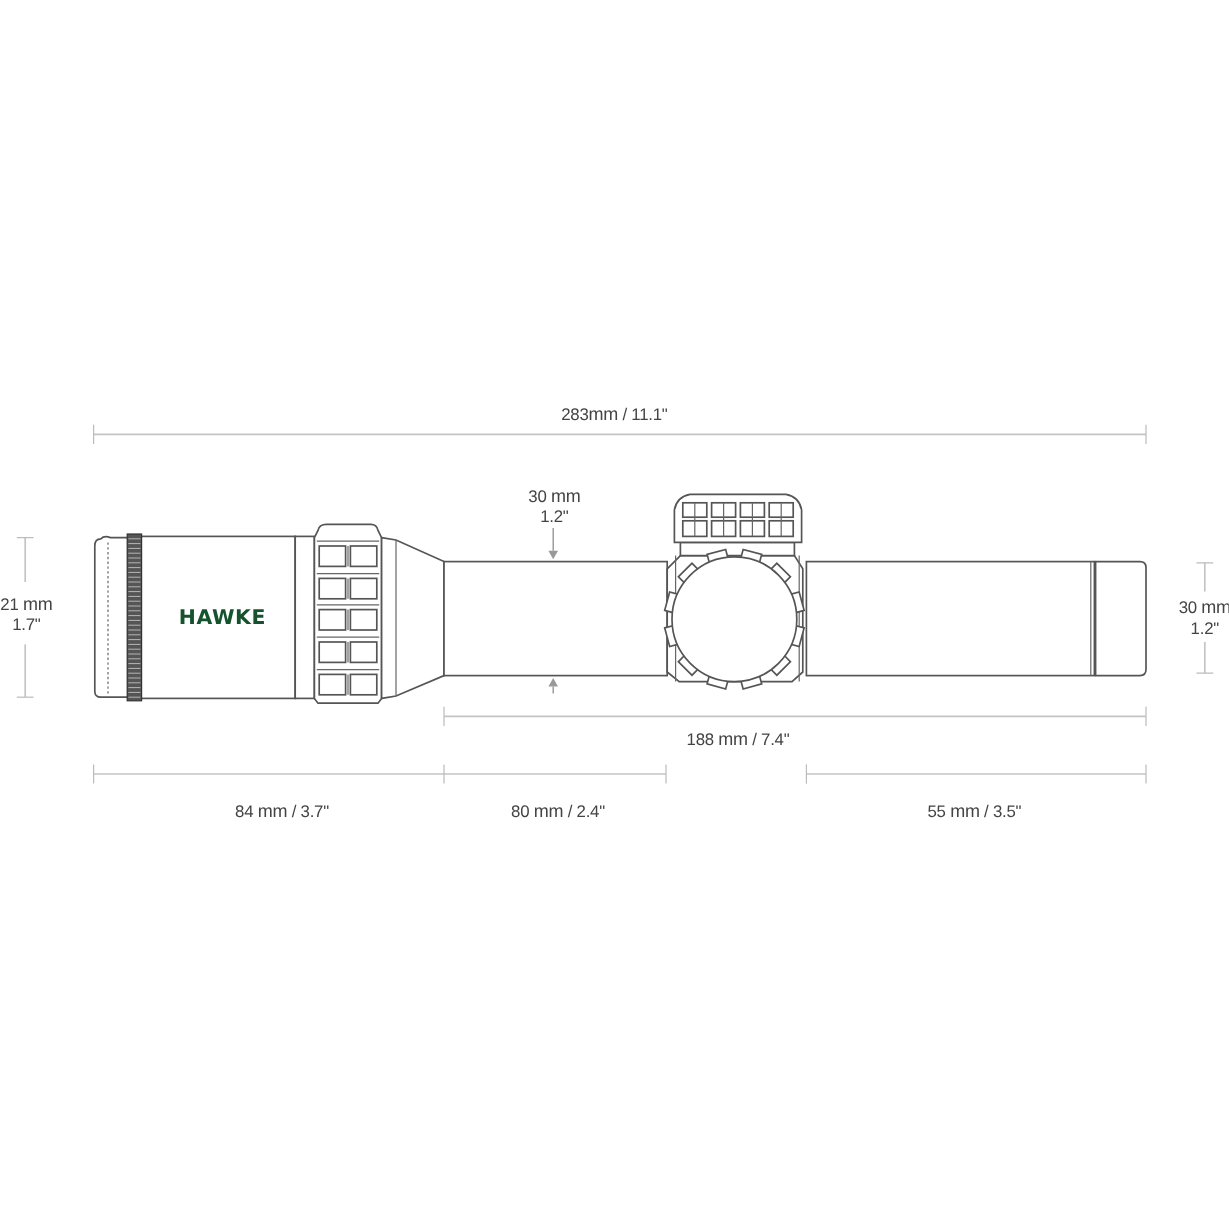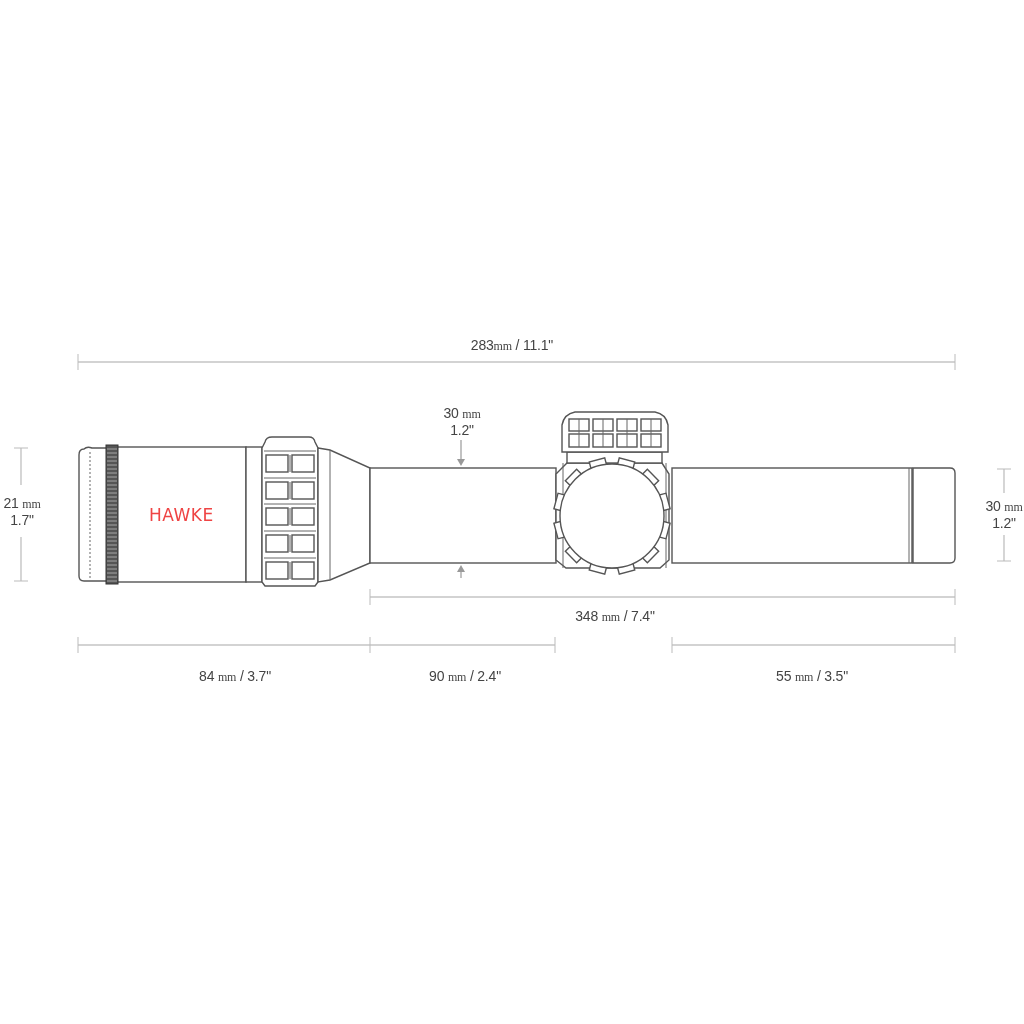--- a/index.html
+++ b/index.html
@@ -7,24 +7,24 @@
            font-family: "Liberation Sans", "DejaVu Sans", sans-serif; color: #444; }
     #diagram { position: absolute; left: 0; top: 0; width: 1024px; height: 1024px; }
     .outline { fill: #fff; stroke: #555; stroke-width: 1.4; }
     .thin { fill: none; stroke: #666; stroke-width: 1; }
     .dim { stroke: #c4c4c4; stroke-width: 1.4; fill: none; }
     .dimtick { stroke: #bbb; stroke-width: 1; }
     .arrow { fill: #999; stroke: none; }
     .arrowline { stroke: #999; stroke-width: 1.2; }
     .label { position: absolute; font-size: 14px; color: #444; white-space: nowrap; text-align: center;
              font-family: "Liberation Sans", "DejaVu Sans", sans-serif; letter-spacing: -0.2px; }
-    .label .unit { font-size: 12px; font-family: Liberation Serif, serif; }
+    .label .unit { font-size: 15px; }
     .stack { line-height: 16px; }
-    .brand { position: absolute; font-size: 17px; letter-spacing: 0.5px; color: #ef4444;
-             font-family: "DejaVu Sans", sans-serif; font-weight: 400; }
+    .brand { position: absolute; font-size: 17px; letter-spacing: 0.5px; color: #14532d;
+             font-family: "DejaVu Sans", sans-serif; font-weight: 700; }
   </style>
 </head>
 <body>
 
 <svg id="diagram" viewBox="0 0 1024 1024" xmlns="http://www.w3.org/2000/svg">
 
   <g>
     <line class="dim" x1="78" y1="362" x2="955" y2="362"></line>
     <line class="dimtick" x1="78" y1="354" x2="78" y2="370"></line>
     <line class="dimtick" x1="955" y1="354" x2="955" y2="370"></line>
@@ -233,26 +233,26 @@
   <div><span>30 </span><span class="unit">mm</span></div>
   <div>1.2"</div>
 </div>
 
 <div class="label stack" style="left:976px; width:56px; top:498px;">
   <div><span>30 </span><span class="unit">mm</span></div>
   <div>1.2"</div>
 </div>
 
 <div class="label" style="left:540px; width:150px; top:608px;">
-  <span>348 </span><span class="unit">mm</span><span> / 7.4"</span>
+  <span>188 </span><span class="unit">mm</span><span> / 7.4"</span>
 </div>
 
 <div class="label" style="left:160px; width:150px; top:668px;">
   <span>84 </span><span class="unit">mm</span><span> / 3.7"</span>
 </div>
 
 <div class="label" style="left:390px; width:150px; top:668px;">
-  <span>90 </span><span class="unit">mm</span><span> / 2.4"</span>
+  <span>80 </span><span class="unit">mm</span><span> / 2.4"</span>
 </div>
 
 <div class="label" style="left:737px; width:150px; top:668px;">
   <span>55 </span><span class="unit">mm</span><span> / 3.5"</span>
 </div>
 
 </body></html>

